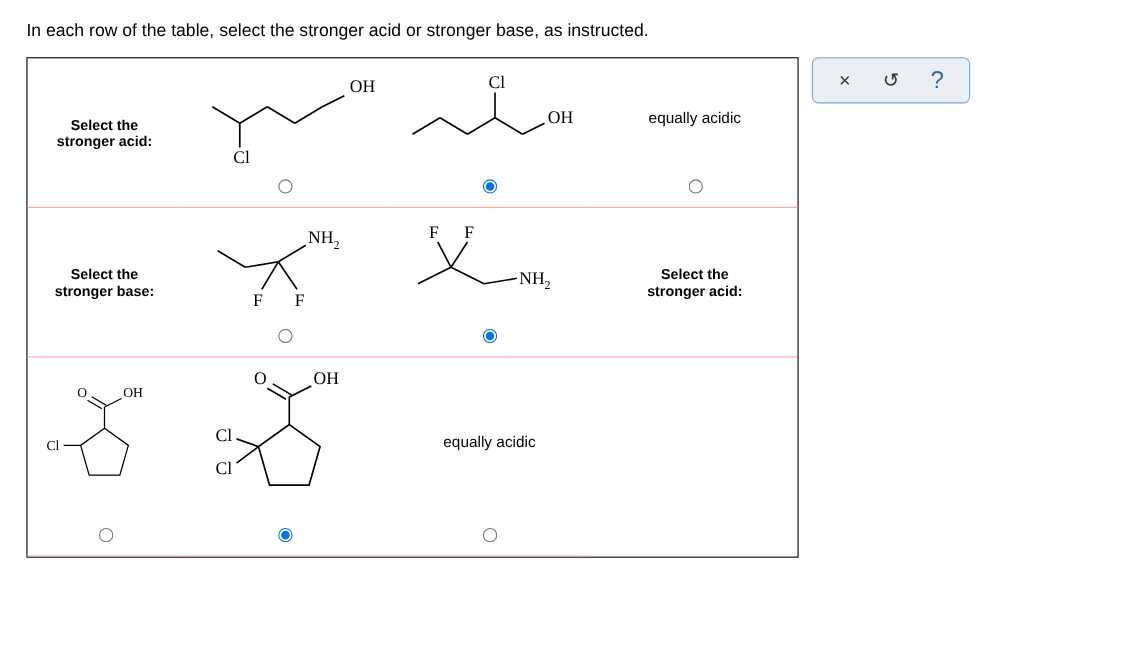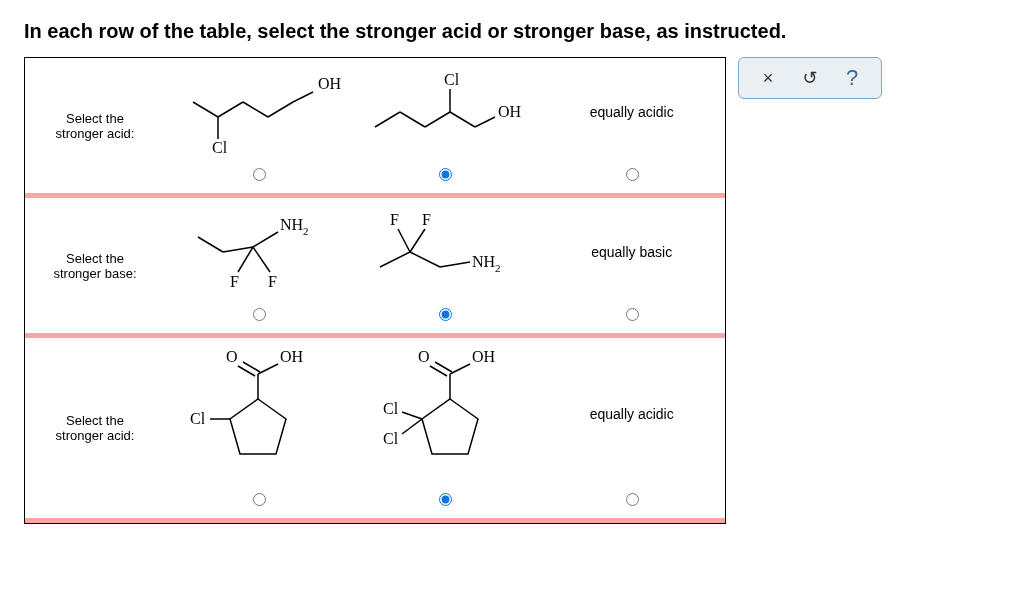--- a/index.html
+++ b/index.html
@@ -5,44 +5,43 @@
   body {
     margin: 0;
     padding: 20px 24px;
     font-family: Arial, Helvetica, sans-serif;
     background: #fff;
     color: #000;
     font-size: 14px;
   }
   .instruction {
     margin-bottom: 14px;
-    font-size: 20px;
-    font-weight: bold;
+    font-size: 16px;
   }
   .content-row {
     display: flex;
     align-items: flex-start;
     gap: 12px;
   }
   .grid {
     border: 1px solid #000;
     display: grid;
     grid-template-columns: 140px 1fr 1fr 1fr;
     width: 700px;
   }
   .grid .cell {
-    border-bottom: 5px solid #fca5a5;
+    border-bottom: 1px solid #fca5a5;
     padding: 6px 8px;
     display: flex;
     align-items: center;
     justify-content: center;
     min-height: 0;
   }
   .label-cell {
-    font-weight: normal;
+    font-weight: bold;
     text-align: center;
     font-size: 13px;
     justify-content: center;
     align-items: flex-end;
   }
   .mol-cell { flex-direction: column; }
   .mol-box {
     height: 95px;
     width: 100%;
     display:flex;
@@ -171,28 +170,20 @@
             <line x1="50" y1="45" x2="38" y2="22"></line>
             <line x1="50" y1="45" x2="65" y2="22"></line>
           </g>
           <text x="30" y="18" font-size="16">F</text>
           <text x="62" y="18" font-size="16">F</text>
           <text x="112" y="60" font-size="16"><tspan>NH</tspan><tspan font-size="11" dy="5">2</tspan></text>
         </svg>
       </div>
       <div class="radio-row">
           <input type="radio" name="r2" checked="" style="">
-        </div>
-    </div>
-    <div class="cell mol-cell">
-      <div class="mol-box">
-          <span class="eq-text">equally basic</span>
-        </div>
-      <div class="radio-row">
-          <input type="radio" name="r2" style="">
         </div>
     </div>
 
     <div class="row-last cell label-cell">
       <div style="white-space:pre-line;text-align:center">Select the
 stronger acid:</div>
     </div>
     <div class="row-last cell mol-cell">
       <div class="mol-box" style="height:140px">
         <svg width="160" height="140" viewBox="0 0 160 140">

